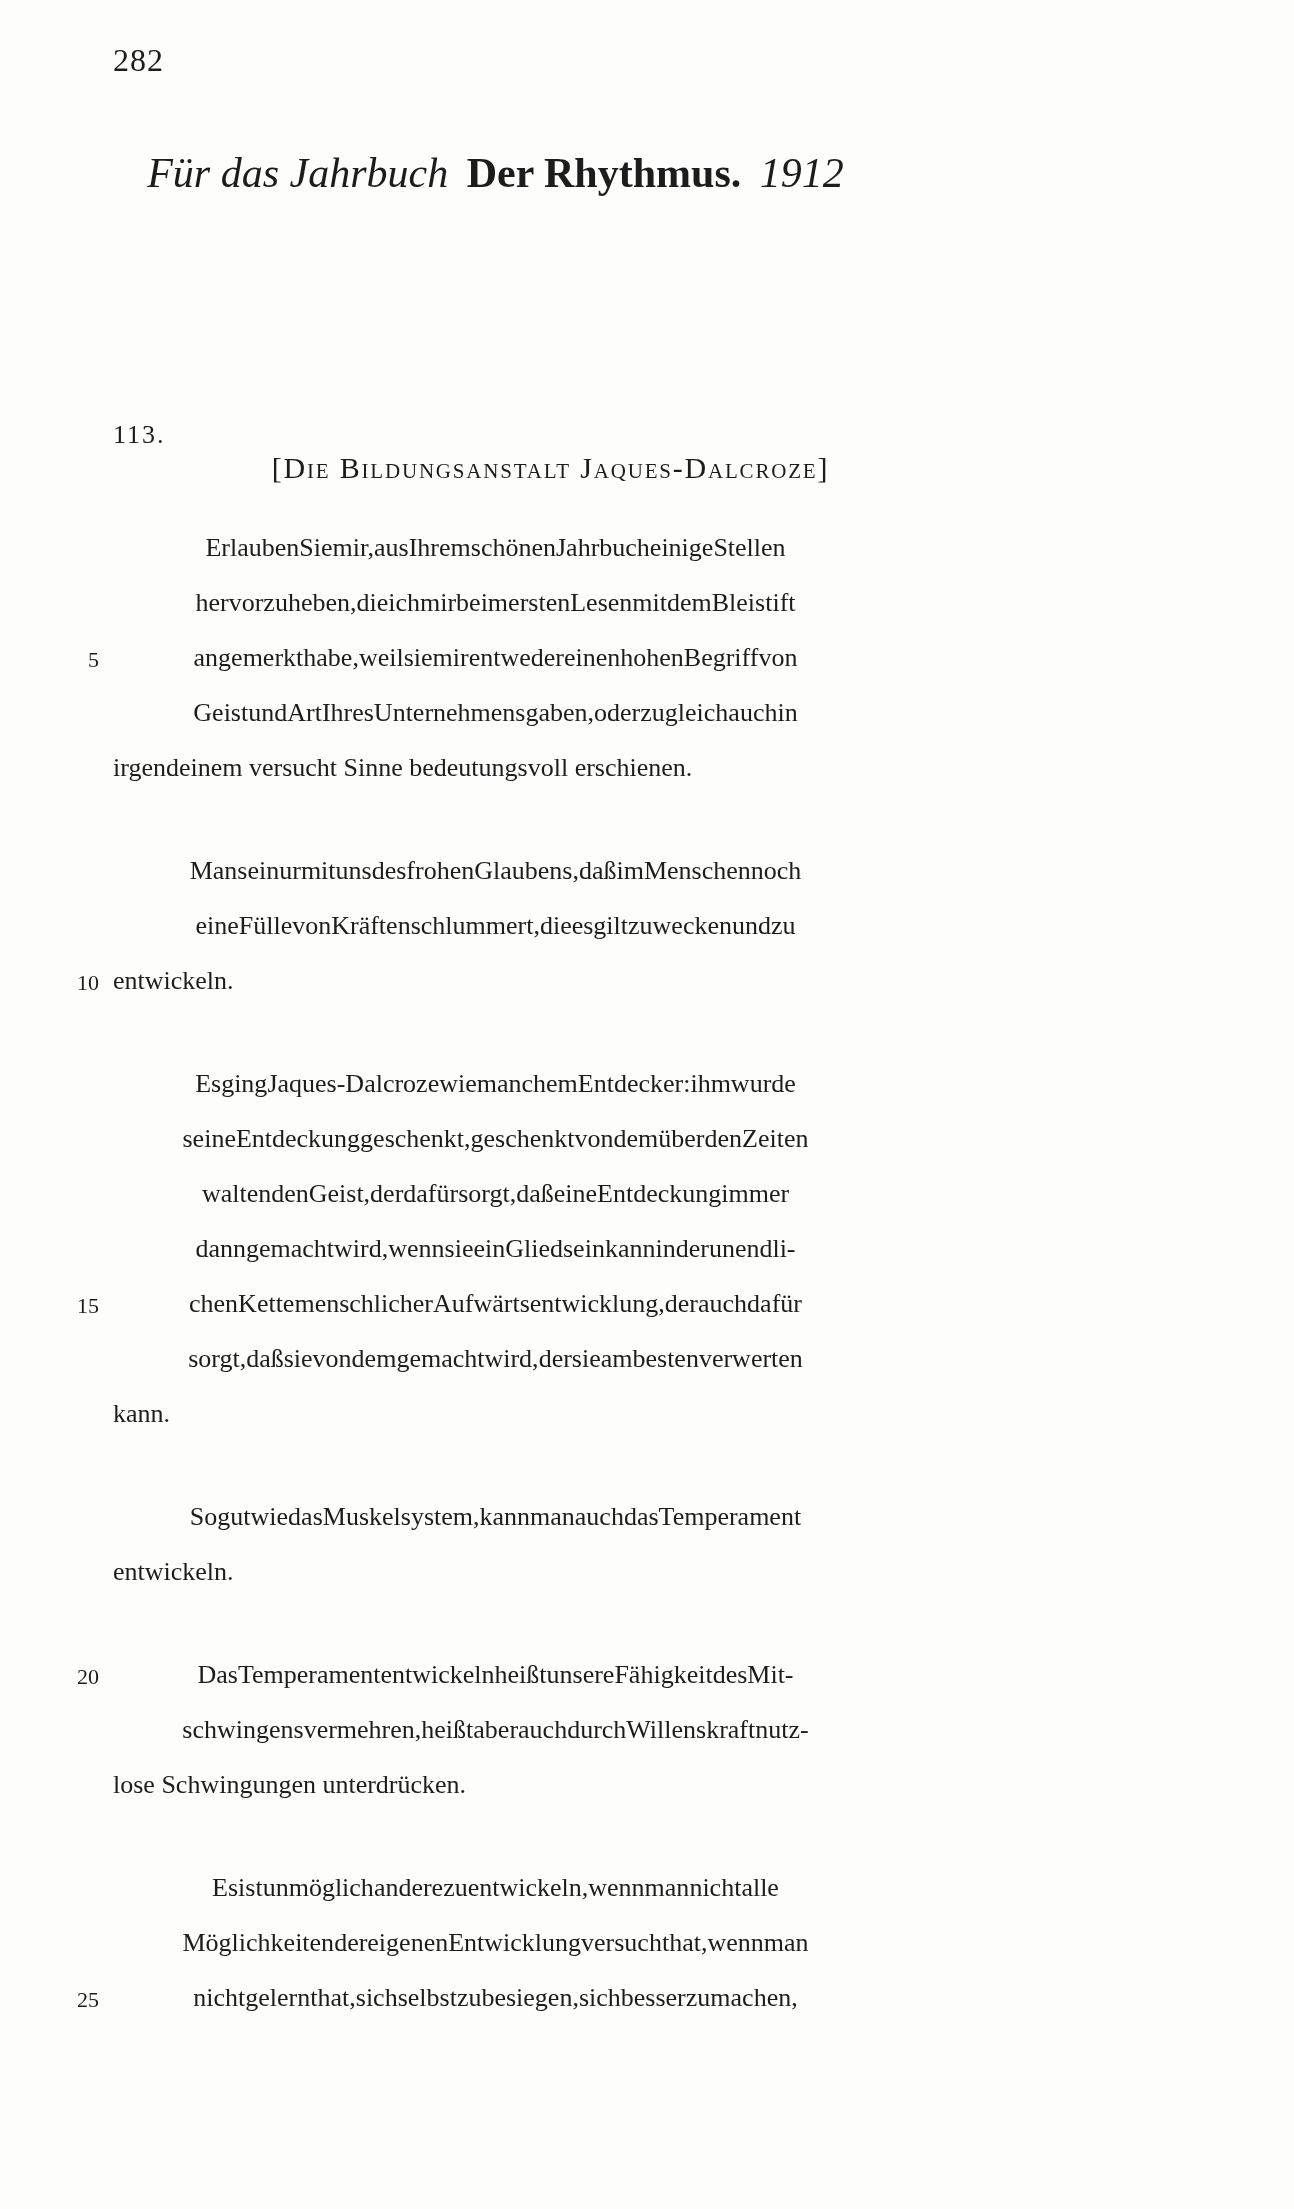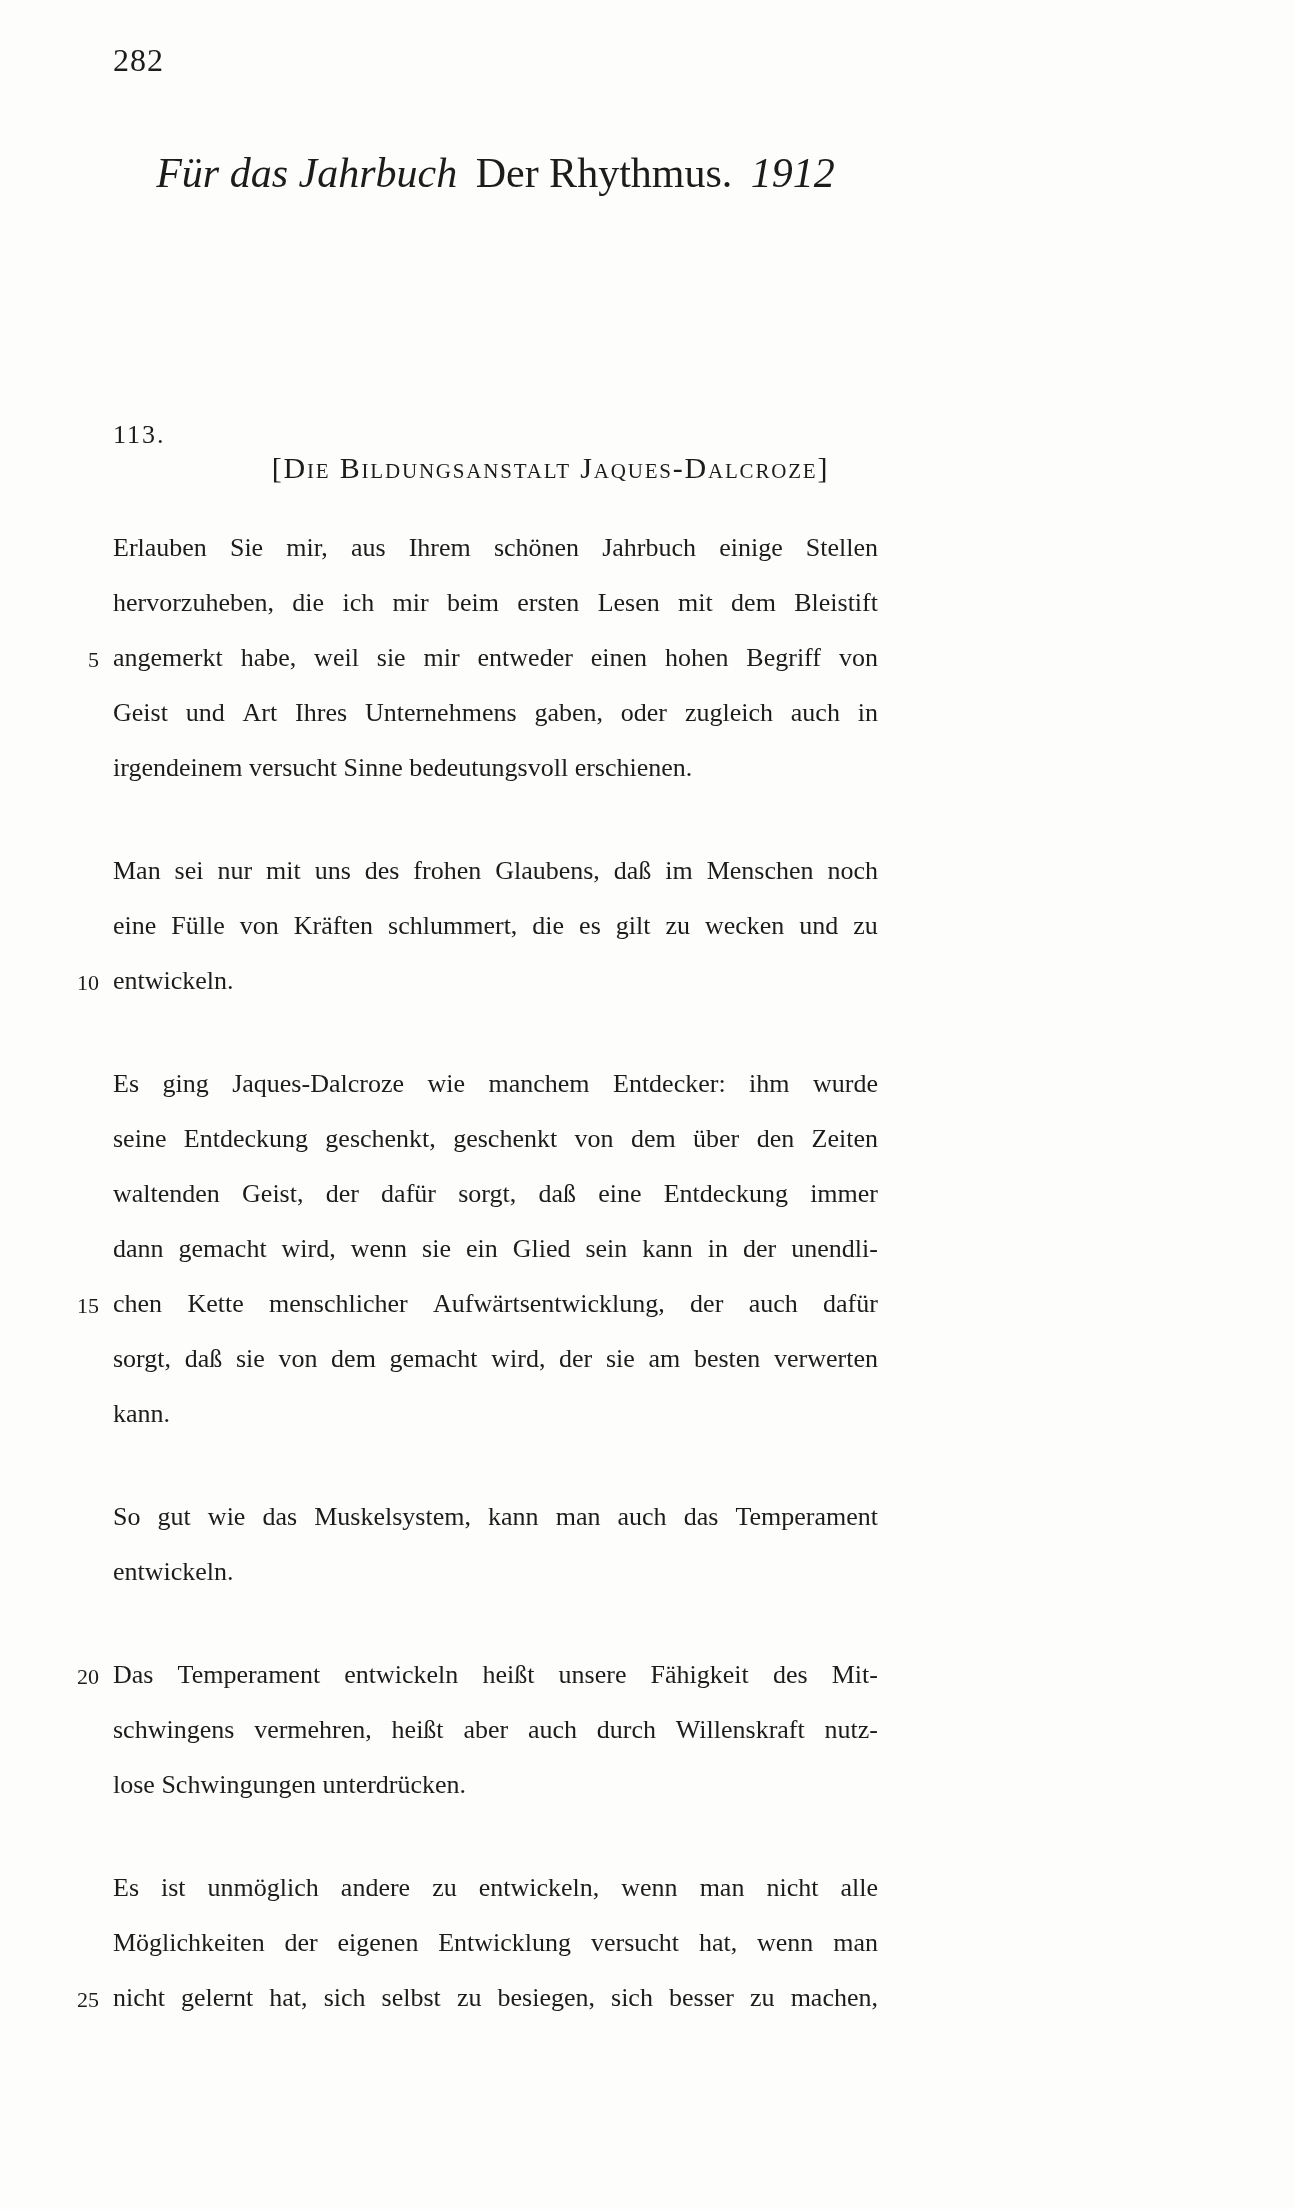--- a/index.html
+++ b/index.html
@@ -13,41 +13,41 @@
   }
   .pagenum {
     position:absolute; left:113px; top:42px;
     font-size:32px; letter-spacing:1px;
   }
   .running-head {
     position:absolute; left:113px; top:148px; width:765px;
     text-align:center; font-size:42px; line-height:1.2; white-space:nowrap;
   }
   .running-head .it { font-style:italic; }
-  .running-head .rm { margin-left:8px; }
+  .running-head .rm { margin-left:8px;font-weight:bold; }
   .running-head .yr { margin-left:8px; }
   .section-row {
     position:absolute; left:113px; top:412px; width:765px; height:55px;
   }
   .secnum {
     position:absolute; left:0; top:8px; font-size:26px; letter-spacing:2px;text-align:center;
   }
   .sechead {
     display:block; padding-left:110px; text-align:center;
     font-variant:small-caps; font-size:30px; letter-spacing:0.06em;
     white-space:nowrap; line-height:48px;margin-top:32px;
   }
   .body {
     position:absolute; left:113px; top:520px; width:765px;
     font-size:26px;
   }
   .para { position:relative; margin-bottom:48px; }
   .para:last-child { margin-bottom:0; }
   .line {
-    display:flex; justify-content:space-between;
+    display:flex; justify-content:center;
     height:55px; line-height:55px; white-space:nowrap;
   }
   .line.last { display:block; white-space:normal; }
   .mnum {
     position:absolute; left:-58px; width:44px; text-align:right;
     font-size:22px; line-height:22px; color:var(--ink);
   }
 </style>
 </head>
 <body>

